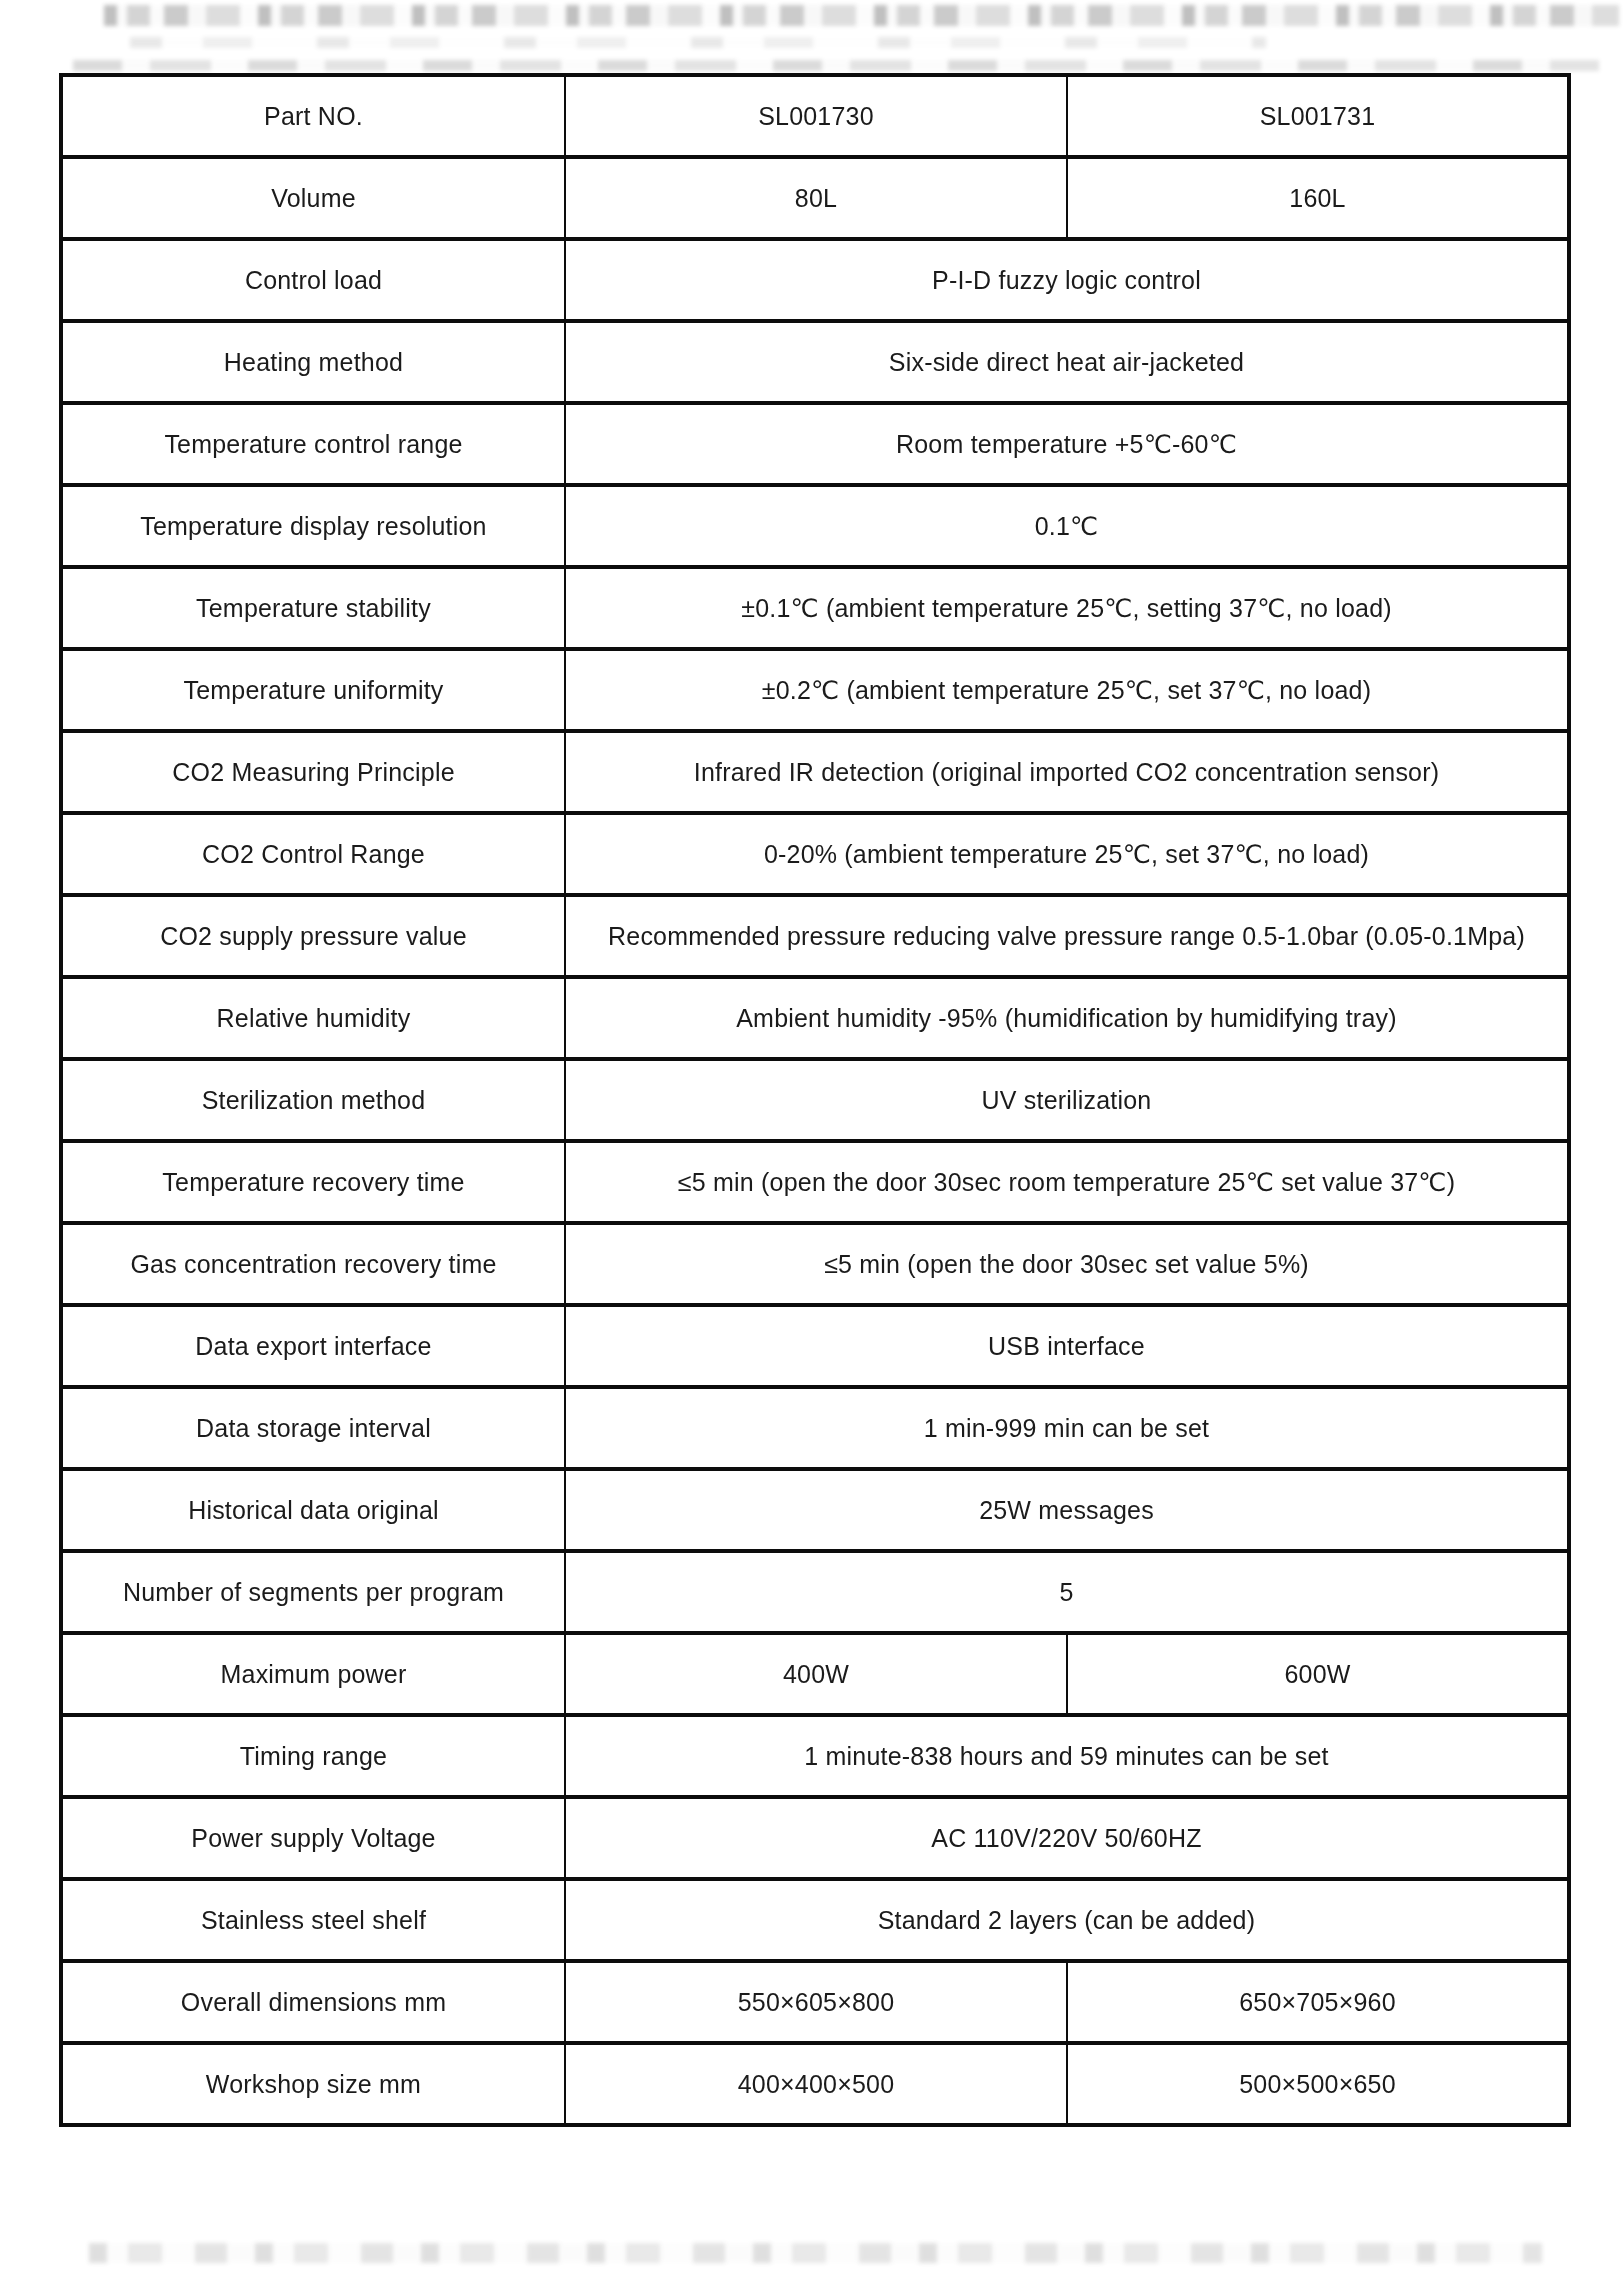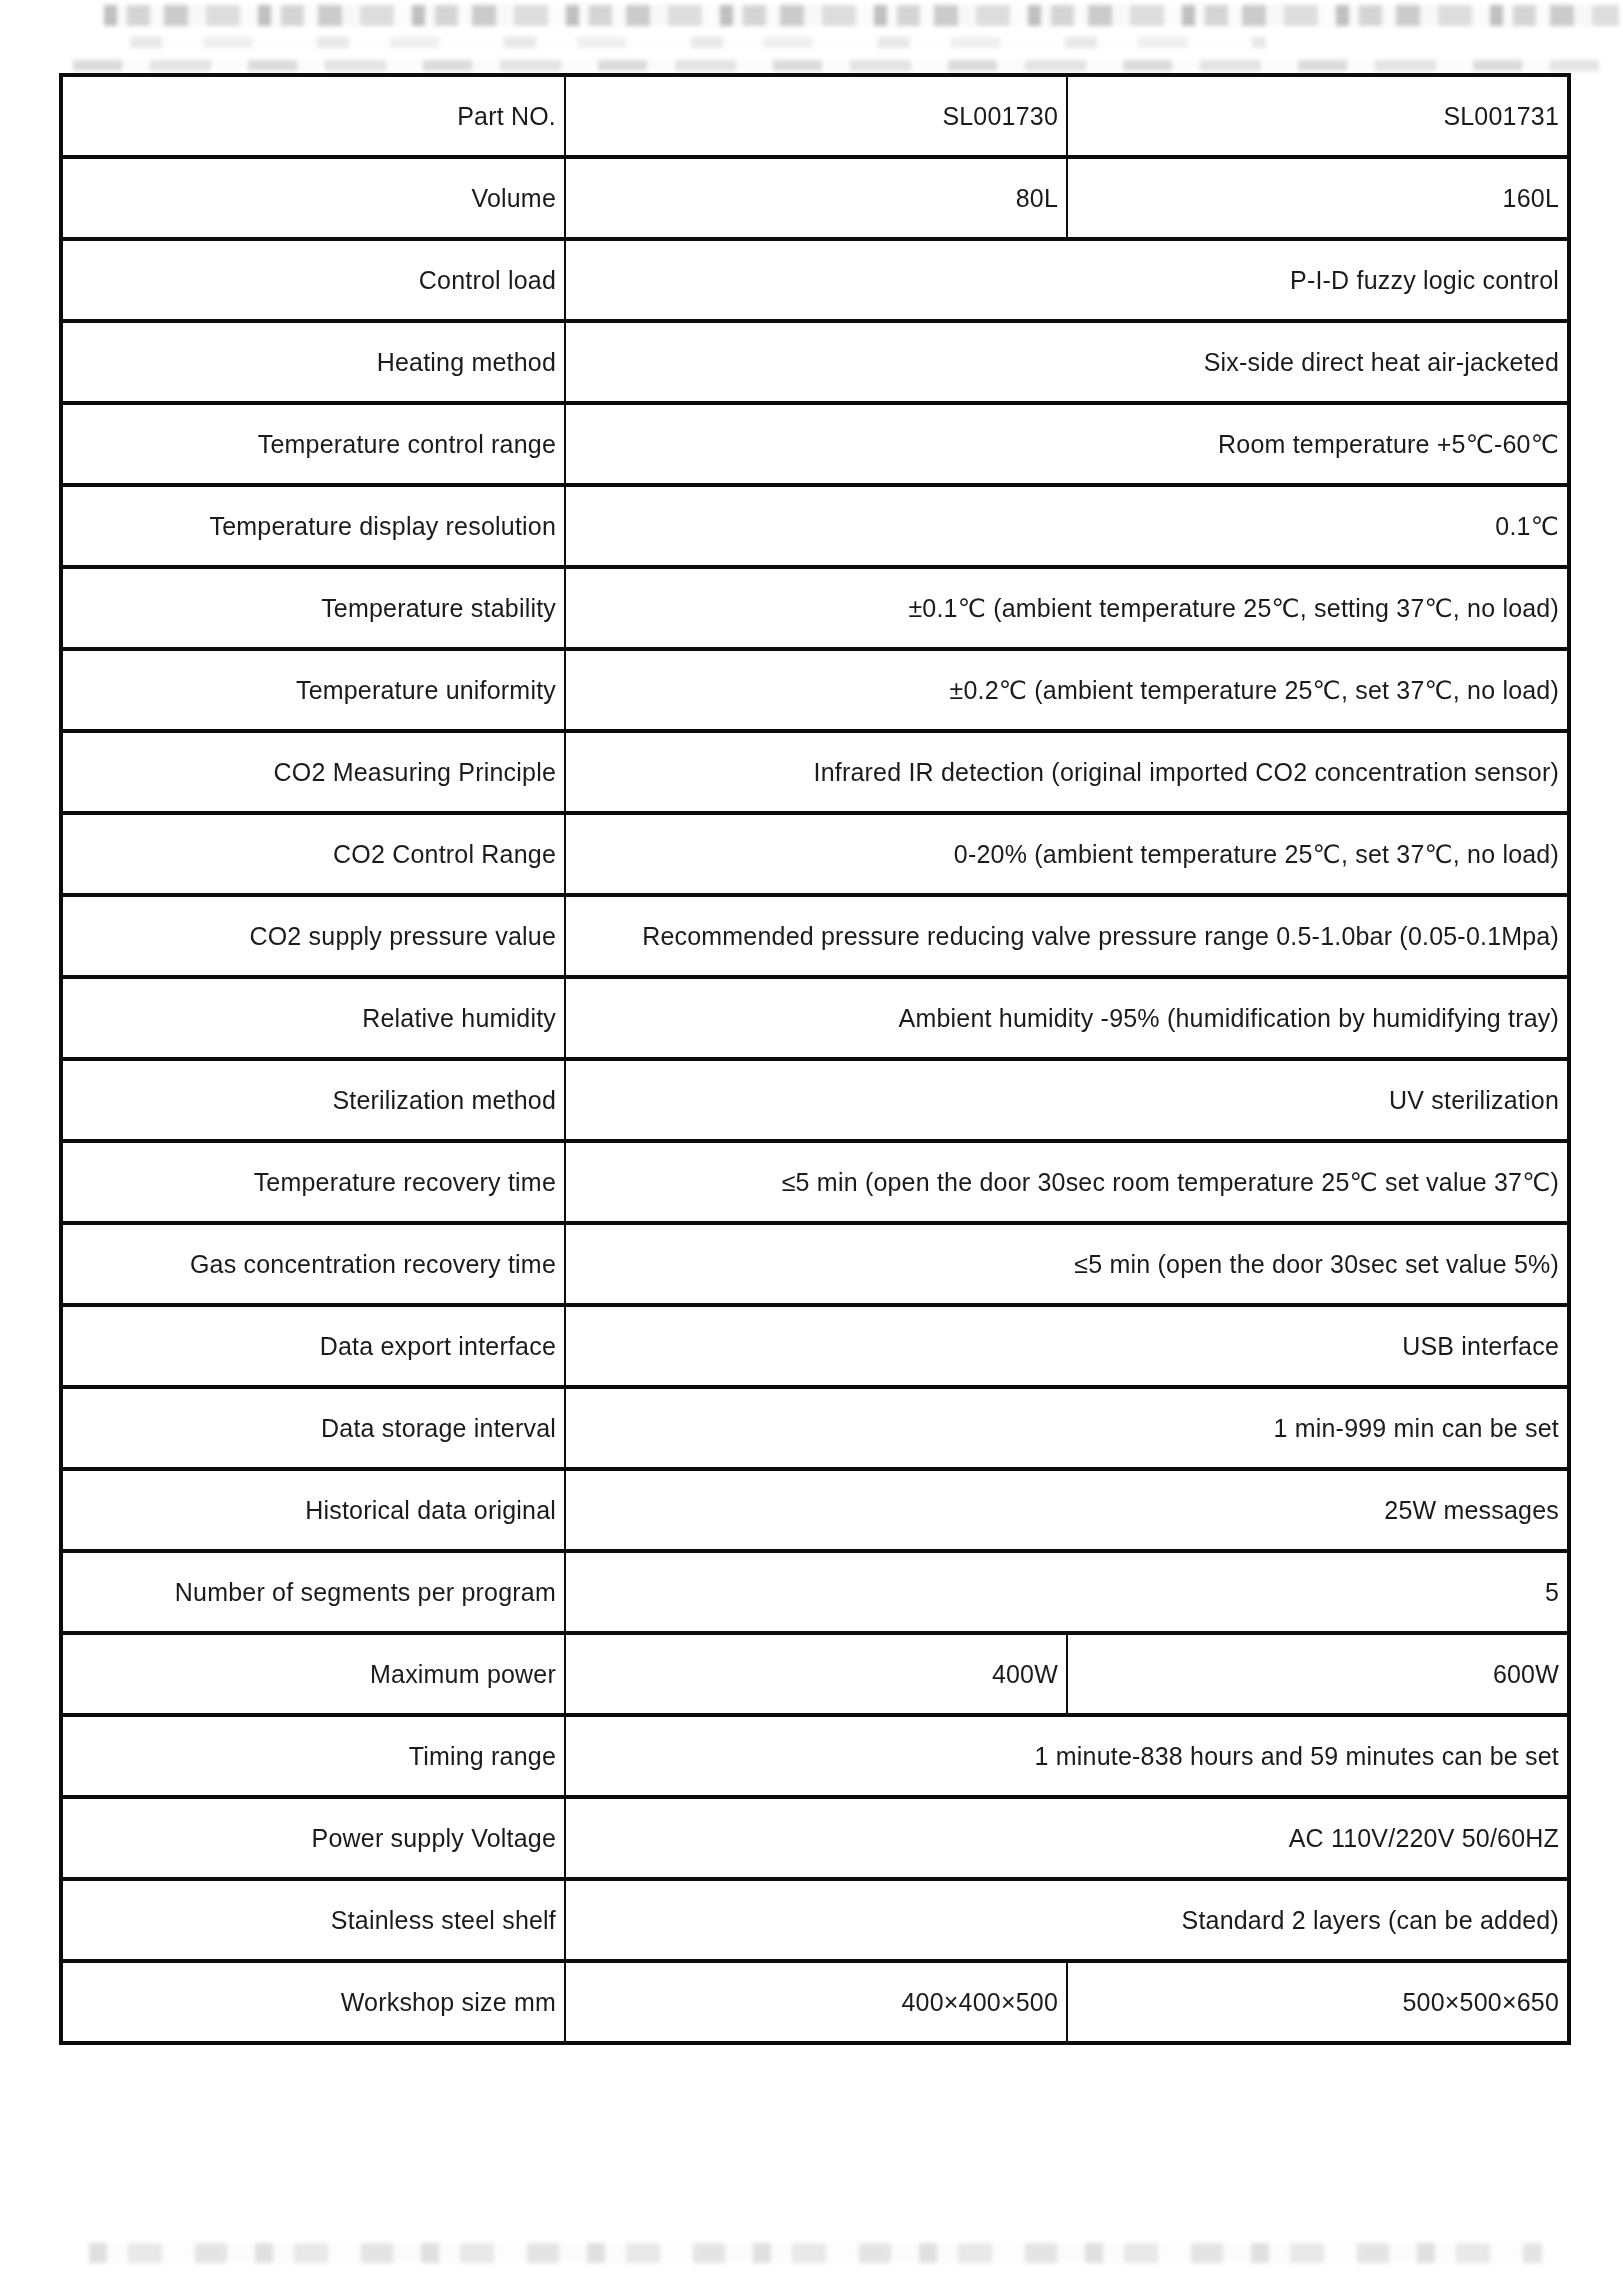--- a/index.html
+++ b/index.html
@@ -22,21 +22,21 @@
     border-collapse: collapse;
     table-layout: fixed;
     border: 4.9px solid #0c0c0c;
   }
   .spec-table td {
     border-left: 2.4px solid #0c0c0c;
     border-right: 2.4px solid #0c0c0c;
     border-top: 4px solid #0c0c0c;
     border-bottom: 4px solid #0c0c0c;
     height: 78px;
-    text-align: right;
+    text-align: center;
     vertical-align: middle;
     font-size: 25px;
     font-weight: 400;
     color: #1b1b1b;
     padding: 0 8px;
     letter-spacing: 0.2px;
     background: #ffffff;
   }
   
   .artifact {
@@ -176,19 +176,24 @@
       </tr>
       <tr>
         <td>Power supply Voltage</td>
         <td colspan="2">AC 110V/220V 50/60HZ</td>
       </tr>
       <tr>
         <td>Stainless steel shelf</td>
         <td colspan="2">Standard 2 layers (can be added)</td>
       </tr>
       <tr>
+        <td>Overall dimensions mm</td>
+        <td>550×605×800</td>
+        <td>650×705×960</td>
+      </tr>
+      <tr>
         <td>Workshop size mm</td>
         <td>400×400×500</td>
         <td>500×500×650</td>
       </tr>
     </tbody>
 </table>
 
 
 </body></html>

